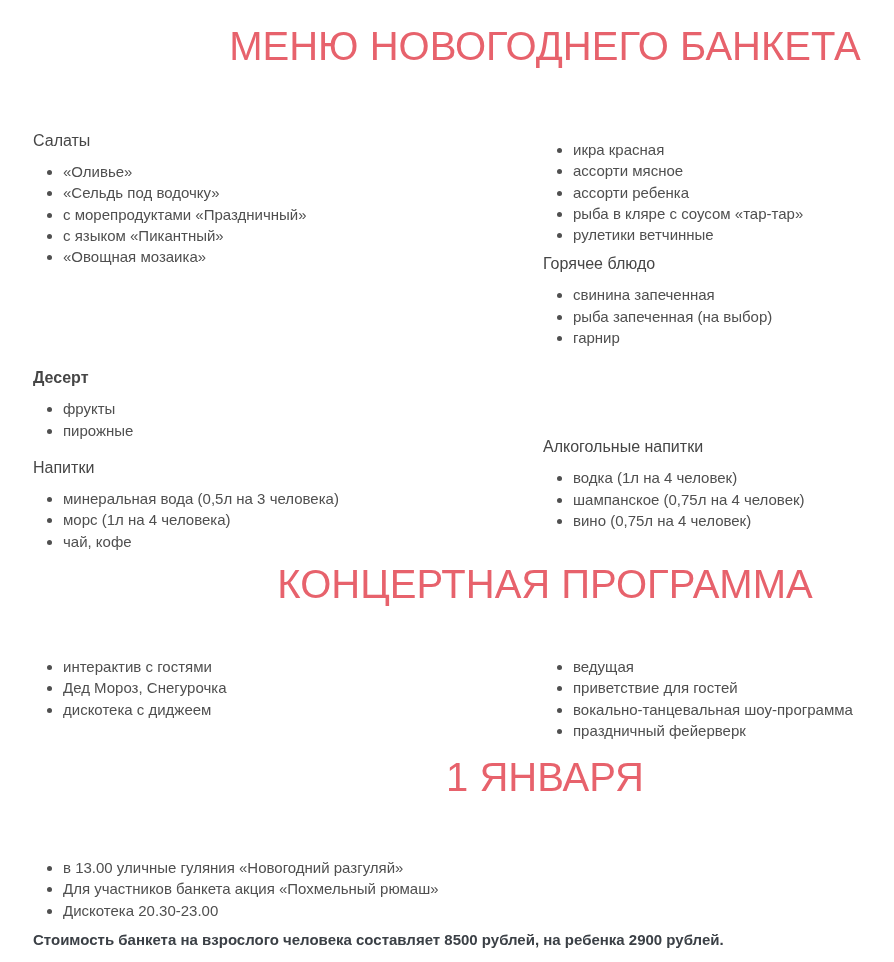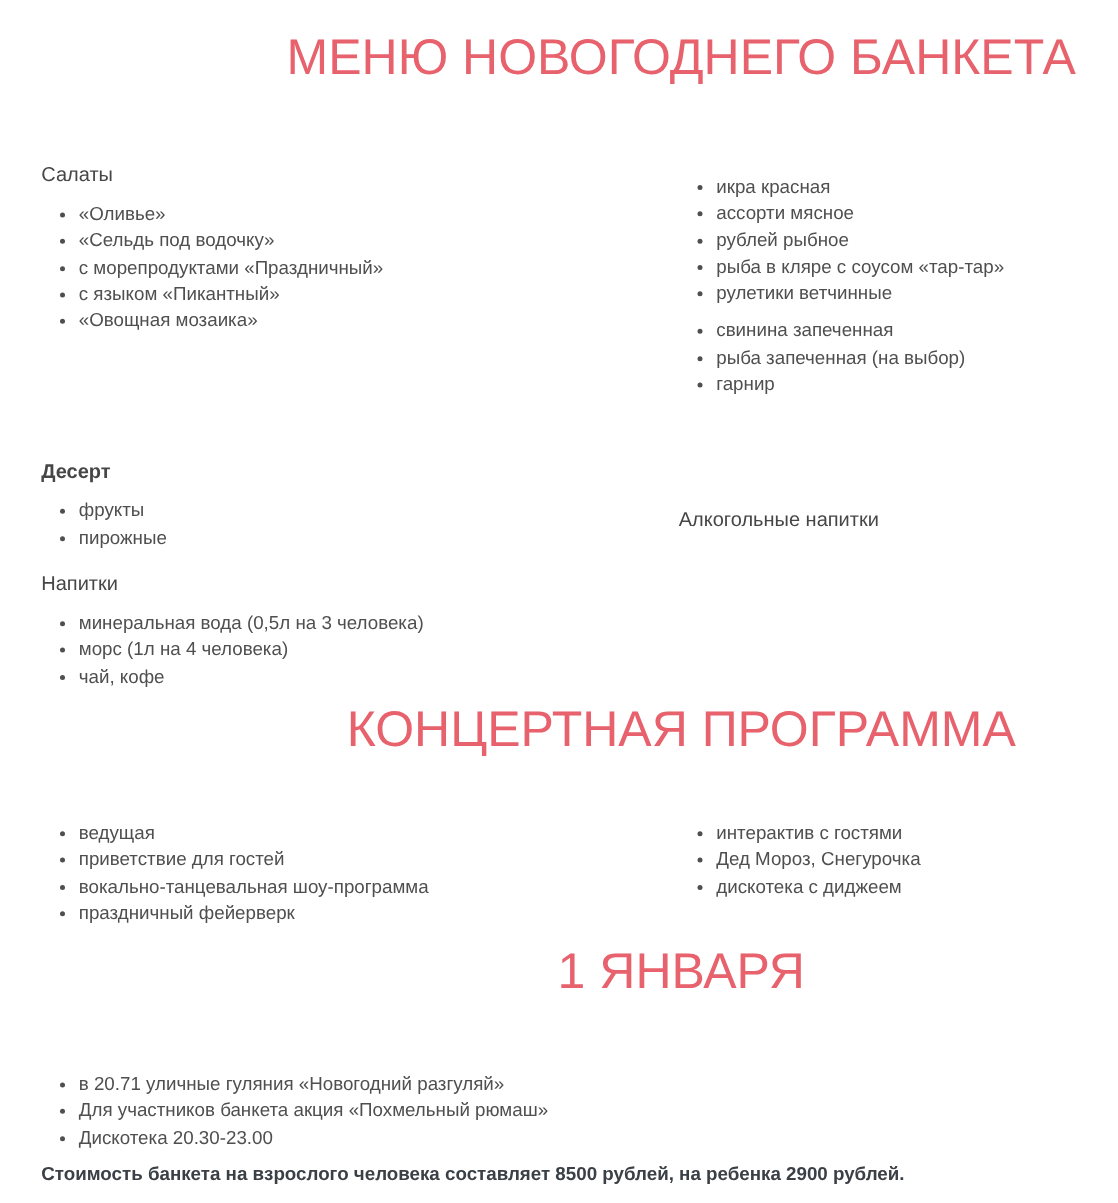--- a/index.html
+++ b/index.html
@@ -97,58 +97,64 @@
         <li>минеральная вода (0,5л на 3 человека)</li>
         <li>морс (1л на 4 человека)</li>
         <li>чай, кофе</li>
       </ul>
     </div>
 
     <div class="col">
       <ul class="blist">
         <li>икра красная</li>
         <li>ассорти мясное</li>
-        <li>рублей рыбное</li>
+        <li>ассорти ребенка</li>
         <li>рыба в кляре с соусом «тар-тар»</li>
         <li>рулетики ветчинные</li>
       </ul>
 
+      <h3 class="sec gap-tight">Горячее блюдо</h3>
       <ul class="blist">
         <li>свинина запеченная</li>
         <li>рыба запеченная (на выбор)</li>
         <li>гарнир</li>
       </ul>
 
       <h3 class="sec gap-alcohol">Алкогольные напитки</h3>
+      <ul class="blist">
+        <li>водка (1л на 4 человек)</li>
+        <li>шампанское (0,75л на 4 человек)</li>
+        <li>вино (0,75л на 4 человек)</li>
+      </ul>
     </div>
   </div>
 
   <h1 class="big concert-heading">КОНЦЕРТНАЯ ПРОГРАММА</h1>
 
   <div class="columns concert-columns">
     <div class="col">
       <ul class="blist">
+        <li>интерактив с гостями</li>
+        <li>Дед Мороз, Снегурочка</li>
+        <li>дискотека с диджеем</li>
+      </ul>
+    </div>
+    <div class="col">
+      <ul class="blist">
         <li>ведущая</li>
         <li>приветствие для гостей</li>
         <li>вокально-танцевальная шоу-программа</li>
         <li>праздничный фейерверк</li>
-      </ul>
-    </div>
-    <div class="col">
-      <ul class="blist">
-        <li>интерактив с гостями</li>
-        <li>Дед Мороз, Снегурочка</li>
-        <li>дискотека с диджеем</li>
       </ul>
     </div>
   </div>
 
   <h1 class="big january-heading">1 ЯНВАРЯ</h1>
 
   <ul class="blist january-list">
-    <li>в 20.71 уличные гуляния «Новогодний разгуляй»</li>
+    <li>в 13.00 уличные гуляния «Новогодний разгуляй»</li>
     <li>Для участников банкета акция «Похмельный рюмаш»</li>
     <li>Дискотека 20.30-23.00</li>
   </ul>
 
   <p class="cost-note">Стоимость банкета на взрослого человека составляет 8500 рублей, на ребенка 2900 рублей.</p>
 
 </div>
 
 </body></html>

